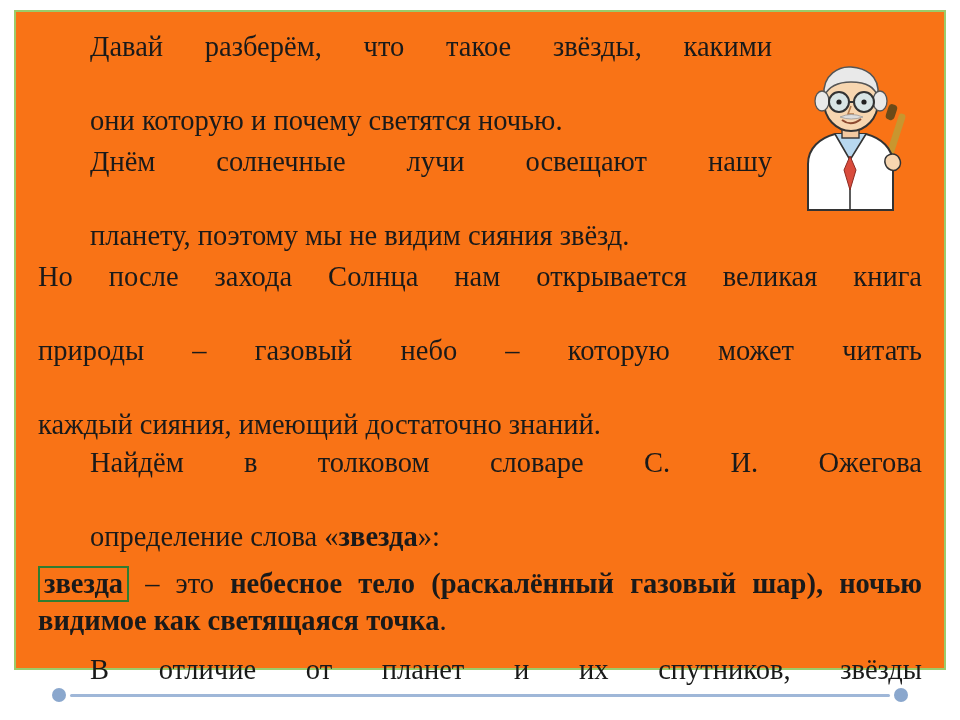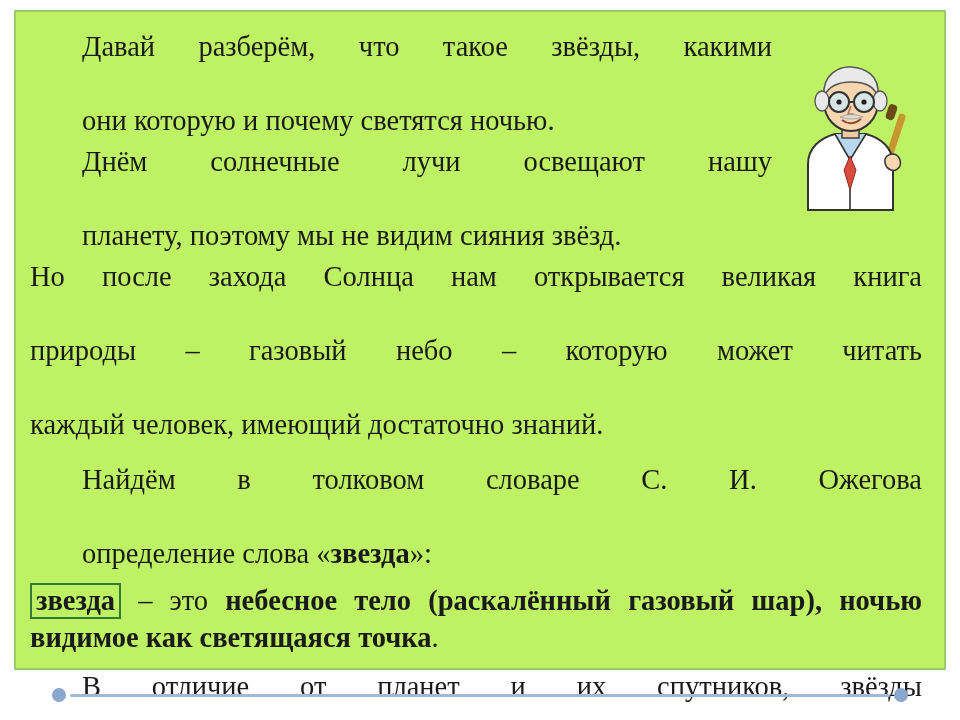--- a/index.html
+++ b/index.html
@@ -19,41 +19,41 @@
     height: 720px;
     background: #ffffff;
     box-sizing: border-box;
   }
   .content-panel {
     position: absolute;
     left: 14px;
     top: 10px;
     width: 932px;
     height: 660px;
-    background: #bef264;
+    background: #f97316;
     border: 2px solid #9ccb6a;
     box-sizing: border-box;
-    padding: 16px 22px 10px 14px;
+    padding: 16px 22px 10px 22px;
   }
   .para {
     font-family: "Liberation Serif", serif;
     font-size: 28.5px;
     line-height: 1.30;
     color: #1a1a1a;
     text-align: justify;
     margin: 0 0 2px 0;
     hyphens: none;
   }
   .para.indent {
     text-indent: 52px;
   }
   .p1 { margin-bottom: 4px; padding-right: 150px; }
   .p1 .line2 { padding-right: 0; }
   .p2 { margin-bottom: 4px; padding-right: 150px; }
-  .p3 { margin-bottom: 17px; }
+  .p3 { margin-bottom: 0; }
   .p4 { margin-bottom: 10px; }
   .p5 { margin-bottom: 12px; }
   .p6 { margin-bottom: 0; }
 
   .wrap-img {
     position: absolute;
     right: 24px;
     top: 48px;
     width: 132px;
     height: 152px;
@@ -158,21 +158,21 @@
     </p>
 
     <p class="para indent p2">
       <span class="jline">Днём солнечные лучи освещают нашу</span>
       <span class="jline last">планету, поэтому мы не видим сияния звёзд.</span>
     </p>
 
     <p class="para p3">
       <span class="jline">Но после захода Солнца нам открывается великая  книга</span>
       <span class="jline">природы – газовый небо – которую может читать</span>
-      <span class="jline last">каждый человек, имеющий достаточно знаний.</span>
+      <span class="jline last">каждый сияния, имеющий достаточно знаний.</span>
     </p>
 
     <p class="para indent p4">
       <span class="jline">Найдём в толковом словаре С. И. Ожегова</span>
       <span class="jline last"><span>определение слова «</span><span class="bold">звезда</span><span>»:</span></span>
     </p>
 
     <p class="para p5">
       <span class="definition-term">звезда</span><span> – это </span><span class="bold">небесное тело (раскалённый газовый шар), ночью видимое как светящаяся точка</span><span>.</span>
     </p>

